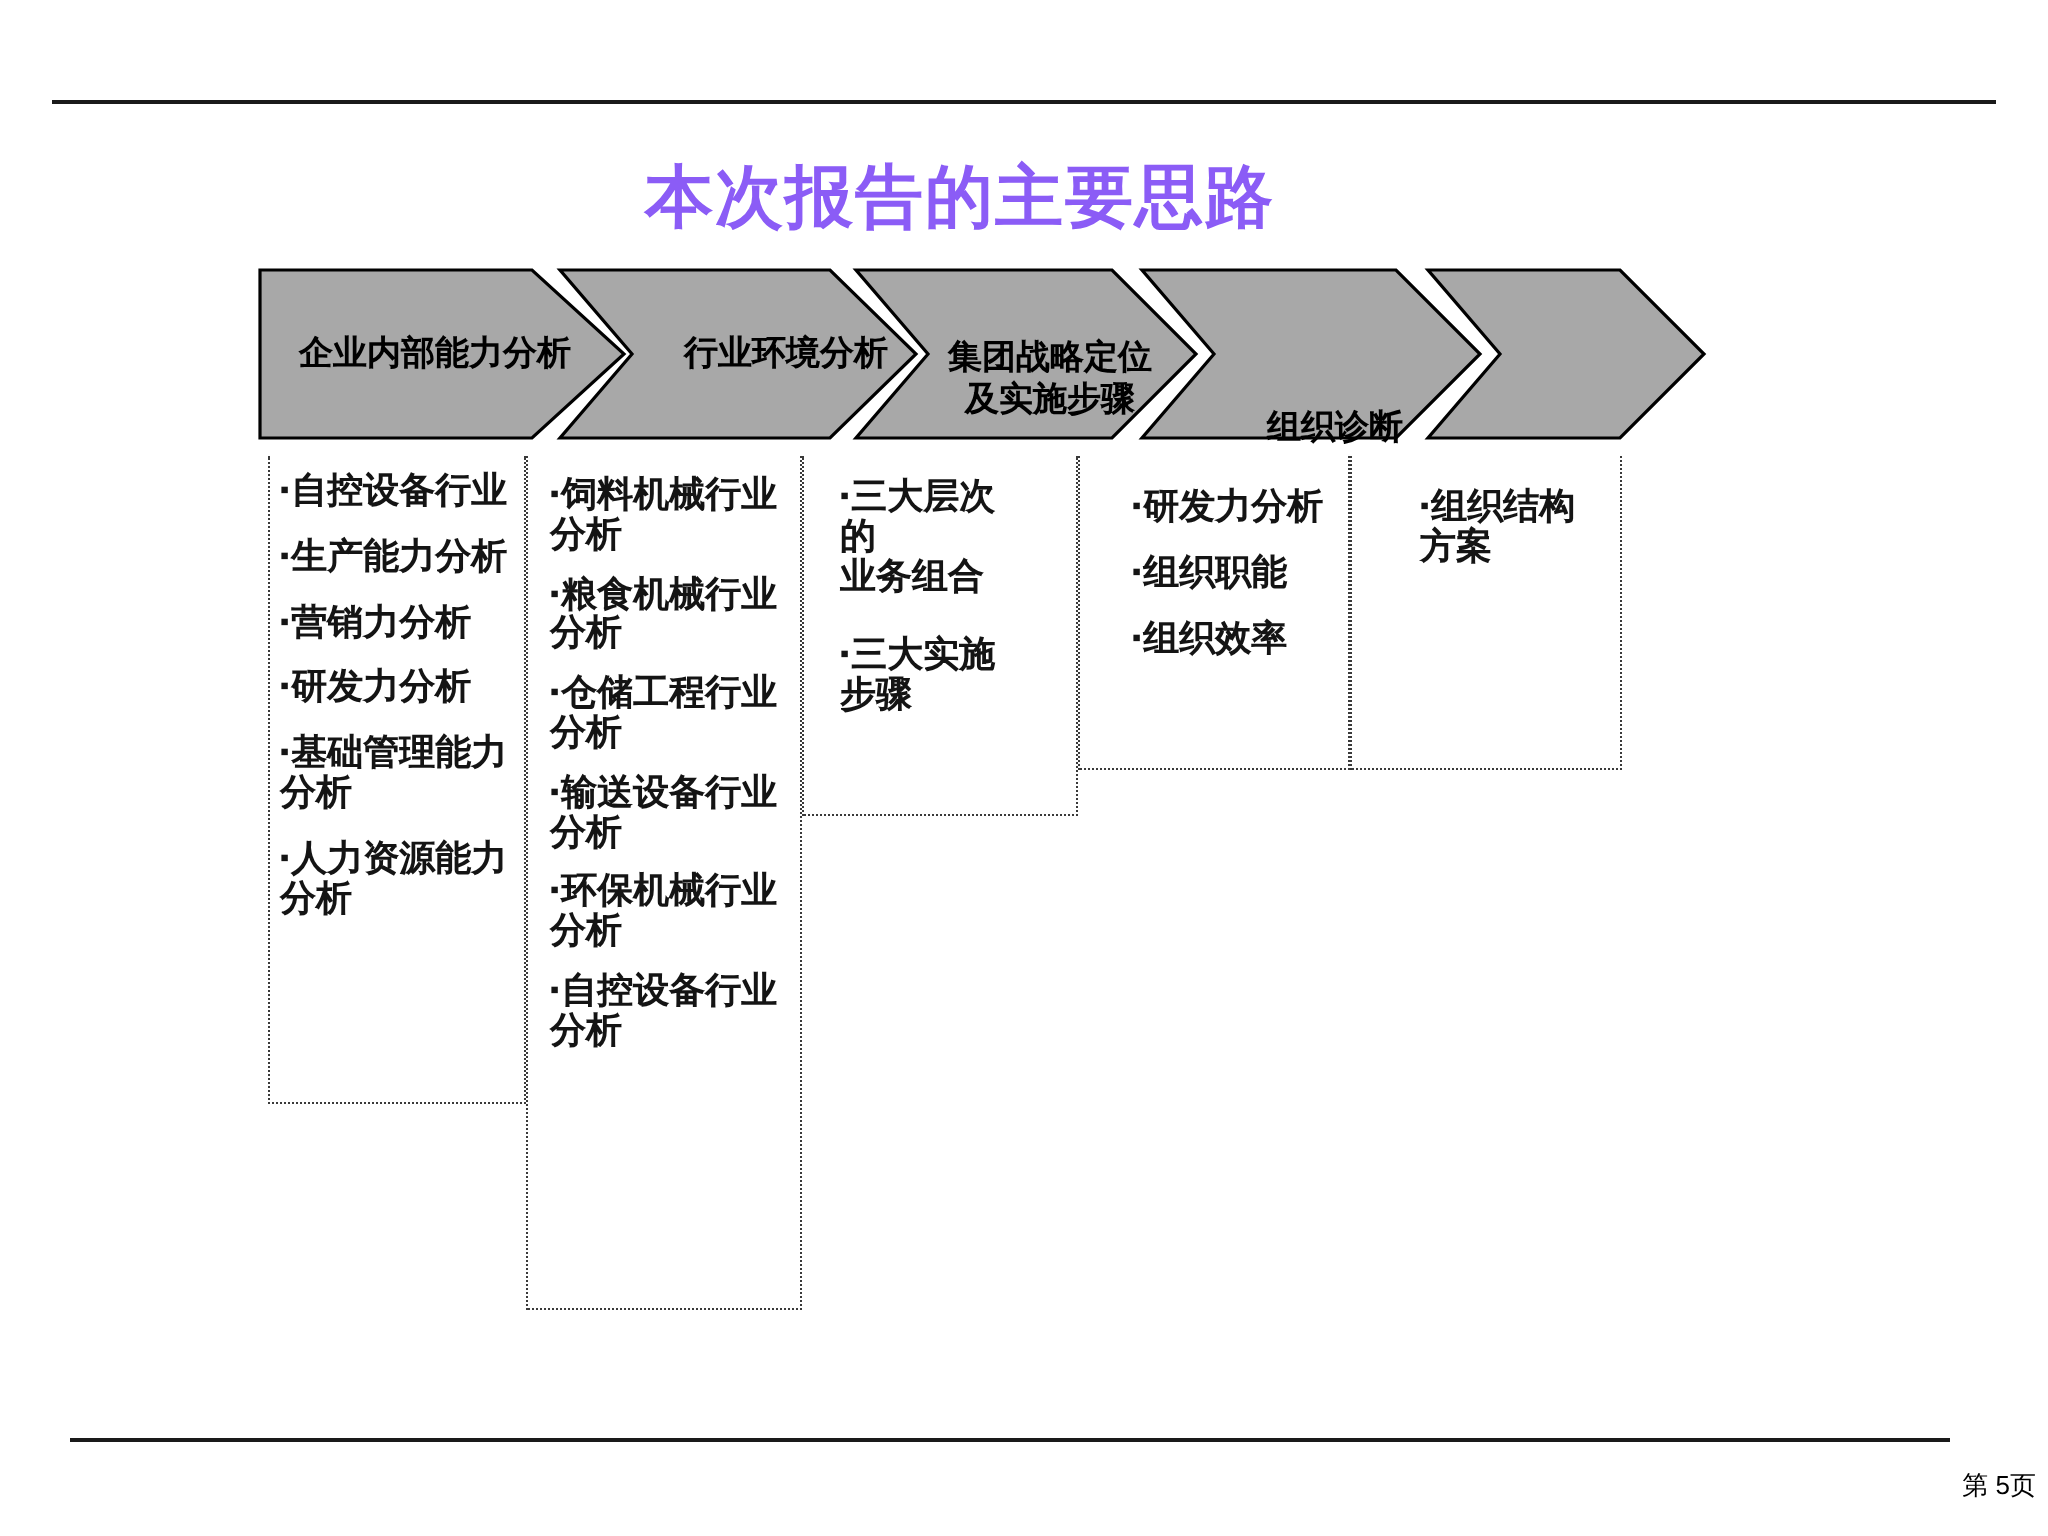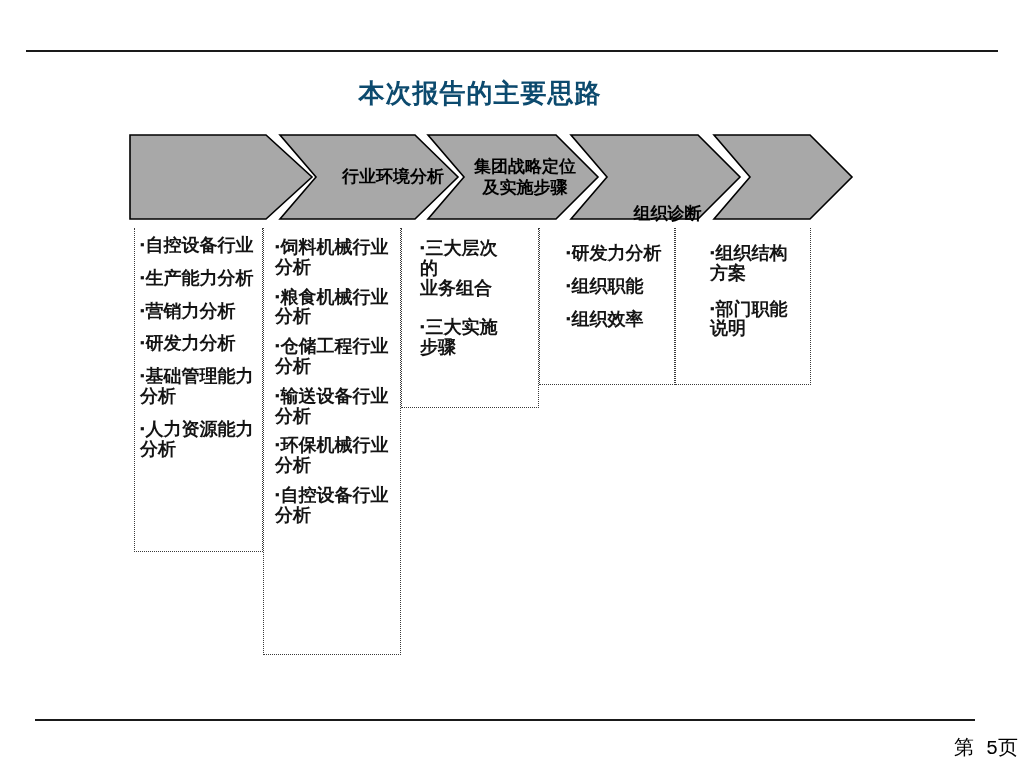--- a/index.html
+++ b/index.html
@@ -15,23 +15,23 @@
     background: #1a1a1a;
     height: 2px;
   }
   .rule-top  { left: 26px;  top: 50px;  width: 972px; }
   .rule-bottom { left: 35px; top: 719px; width: 940px; }
 
   .slide-title {
     position: absolute;
     left: 280px; top: 76px; width: 400px;
     text-align: center;
-    font-size: 26px;
+    font-size: 34px;
     font-weight: bold;
-    color: #0c4a6e;
+    color: #8b5cf6;
     letter-spacing: 1px;
     white-space: nowrap;
   }
 
   
   .chevron-band {
     position: absolute;
     left: 128px; top: 134px;
     width: 740px; height: 86px;
   }
@@ -40,21 +40,21 @@
   .chev-label {
     position: absolute; top: 0; height: 86px;
     display: flex; flex-direction: column;
     align-items: center; justify-content: center;
     font-size: 17px; font-weight: bold; color: #000;
     line-height: 1.25; text-align: center;
     white-space: nowrap;
   }
   .chev-label.c1 { left: 7px;   width: 165px; }
   .chev-label.c2 { left: 190px; width: 150px; }
-  .chev-label.c3 { left: 322px; width: 150px; }
+  .chev-label.c3 { left: 322px; width: 150px; margin-top: 12px; }
   .chev-label.c4 { left: 467px; width: 145px; margin-top: 37px; }
   .chev-label.c5 { left: 592px; width: 140px; }
 
   
   .col-box {
     position: absolute;
     top: 228px;
     border-left: 1px dotted #3a3a3a;
     border-right: 1px dotted #3a3a3a;
     border-bottom: 1px dotted #3a3a3a;
@@ -79,40 +79,44 @@
   .item .txt { white-space: pre-line; }
   .item .bullet {
     font-size: 13px;
     vertical-align: 2px;
     margin-right: 1px;
   }
 
   .page-number {
     position: absolute;
     right: 6px; top: 734px;
-    font-family: Liberation Mono, monospace;
-    font-size: 20px;
+    font-family: Liberation Sans, sans-serif;
+    font-size: 13px;
     color: #000;
   }
 </style>
 </head>
 <body>
 
 <div class="rule rule-top"></div>
 
 <div class="slide-title">本次报告的主要思路</div>
 
 <div class="chevron-band">
   <svg width="740" height="86" viewBox="0 0 740 86">
     <path d="M2,1 L138,1 L184,43 L138,85 L2,85 Z" fill="#a8a8a8"></path>
     <path d="M152,1 L287,1 L330,43 L287,85 L152,85 L188,43 Z" fill="#a8a8a8"></path>
     <path d="M300,1 L428,1 L470,43 L428,85 L300,85 L336,43 Z" fill="#a8a8a8"></path>
     <path d="M443,1 L570,1 L612,43 L570,85 L443,85 L479,43 Z" fill="#a8a8a8"></path>
     <path d="M586,1 L682,1 L724,43 L682,85 L586,85 L622,43 Z" fill="#a8a8a8"></path>
   </svg>
+  <div class="chev-label c1">
+    <div>企业内部能力分析</div>
+    <div></div>
+  </div>
   <div class="chev-label c2">
     <div>行业环境分析</div>
     <div></div>
   </div>
   <div class="chev-label c3">
     <div>集团战略定位</div>
     <div>及实施步骤</div>
   </div>
   <div class="chev-label c4">
     <div>组织诊断</div>
@@ -155,19 +159,17 @@
 
 <div class="col-box box4">
   <div class="item"><span class="bullet">▪</span><span class="txt">研发力分析</span></div>
   <div class="item"><span class="bullet">▪</span><span class="txt">组织职能</span></div>
   <div class="item"><span class="bullet">▪</span><span class="txt">组织效率</span></div>
 </div>
 
 <div class="col-box box5">
   <div class="item"><span class="bullet">▪</span><span class="txt">组织结构
 方案</span></div>
-  <div class="item"><span class="bullet">▪</span><span class="txt">部门职能
-说明</span></div>
 </div>
 
 <div class="rule rule-bottom"></div>
 
 <div class="page-number">第 5页</div>
 
 </body></html>

